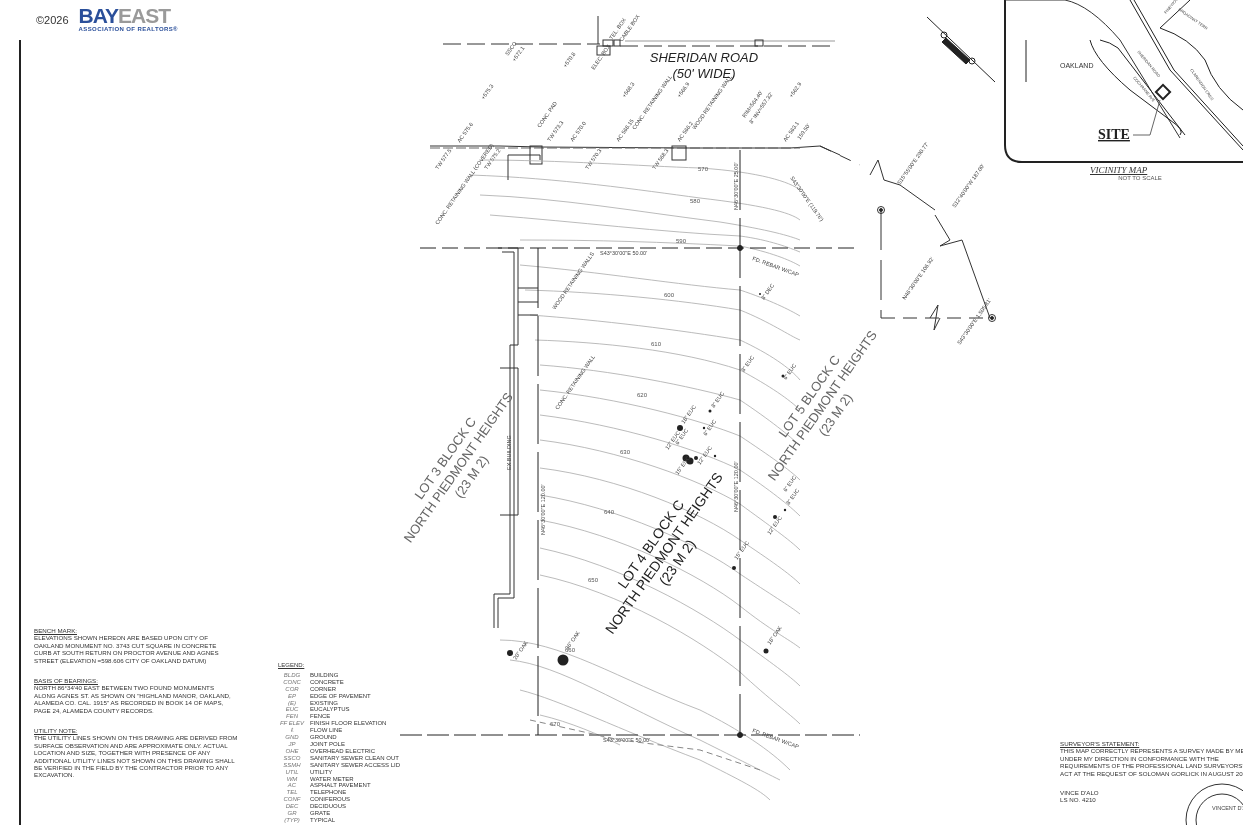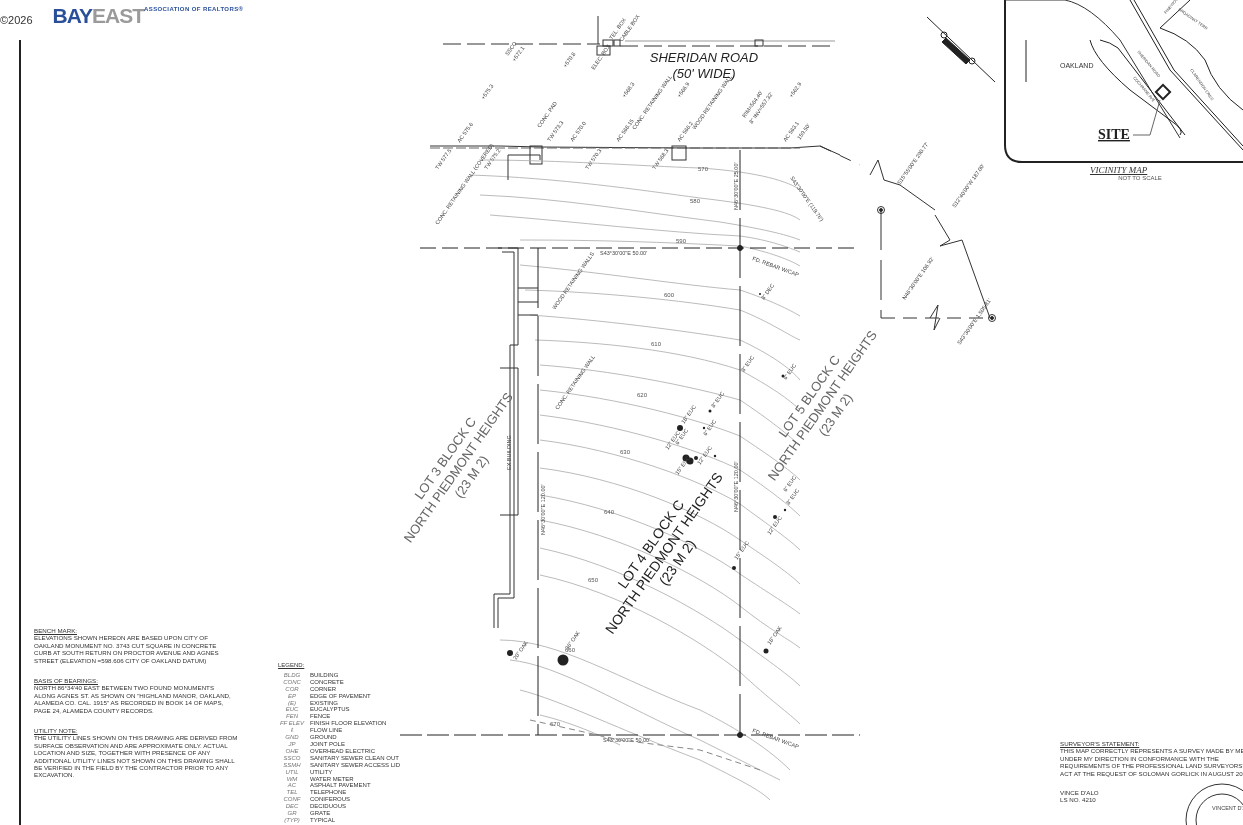--- a/index.html
+++ b/index.html
@@ -1,20 +1,20 @@
 <!DOCTYPE html>
 <html><head>
 <meta charset="utf-8">
 <style>
   html,body{margin:0;padding:0;background:#fff;}
   body{width:1243px;height:825px;position:relative;overflow:hidden;font-family:"Liberation Sans",sans-serif;color:#222;}
   .abs{position:absolute;}
   .wm{left:0;top:6px;display:flex;align-items:flex-start;}
-  .wm-copy{font-size:11px;color:#333;margin-top:8px;}
-  .wm-logo{display:flex;flex-direction:row;margin-left:20px;}
+  .wm-copy{font-size:11px;color:#333;margin-top:8px;padding-left:36px;}
+  .wm-logo{display:flex;flex-direction:column;margin-left:10px;}
   .wm-bay{font-size:21px;font-weight:bold;letter-spacing:-1px;line-height:20px;}
   .wm-bay .b{color:#2a4f9a;} .wm-bay .e{color:#9a9a9a;}
   .wm-sub{font-size:6px;color:#2a4f9a;font-weight:bold;letter-spacing:.4px;}
   .note{font-size:6.2px;line-height:7.4px;color:#333;text-transform:uppercase;}
   .note .h{text-decoration:underline;}
   .legend{left:278px;top:662px;font-size:6px;line-height:6.9px;color:#333;}
   .legend .h{text-decoration:underline;margin-bottom:3px;}
   .legend table{border-collapse:collapse;}
   .legend td{padding:0;}
   .legend td.k{font-style:italic;color:#777;text-align:center;width:28px;padding-right:4px;}

